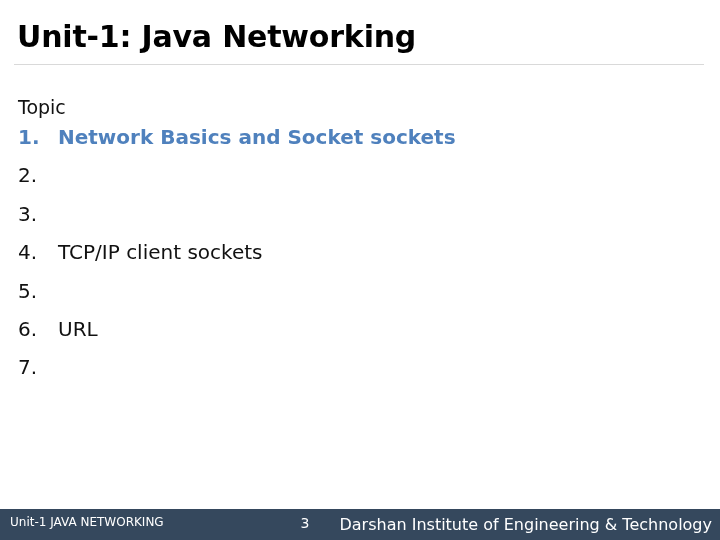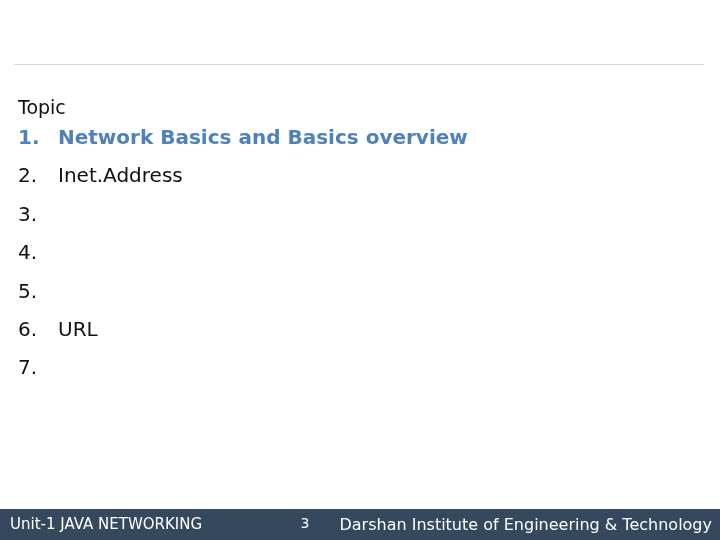--- a/index.html
+++ b/index.html
@@ -93,21 +93,21 @@
     left: 0;
     top: 509px;
     width: 720px;
     height: 31px;
     background: #35485d;
   }
   .footer-left {
     position: absolute;
     left: 10px;
     top: 515px;
-    font-size: 15px;
+    font-size: 12px;
     color: #ffffff;
     white-space: nowrap;
   }
   .footer-page {
     position: absolute;
     left: 280px;
     top: 515px;
     width: 50px;
     text-align: center;
     font-size: 14px;
@@ -120,43 +120,44 @@
     font-size: 16px;
     color: #ffffff;
     white-space: nowrap;
   }
 </style>
 </head>
 <body>
 
 <div class="slide">
 
+  <div class="slide-title">Unit-1: Java Networking</div>
 
   <div class="title-rule"></div>
 
   <div class="topic-label">Topic</div>
 
   <div class="topic-list">
 
     <div class="topic-item highlight">
       <span class="num">1.</span>
-      <span class="txt">Network Basics and Basics overview</span>
+      <span class="txt">Network Basics and Socket sockets</span>
     </div>
 
     <div class="topic-item">
       <span class="num">2.</span>
-      <span class="txt">Inet.Address</span>
     </div>
 
     <div class="topic-item">
       <span class="num">3.</span>
     </div>
 
     <div class="topic-item">
       <span class="num">4.</span>
+      <span class="txt">TCP/IP client sockets</span>
     </div>
 
     <div class="topic-item">
       <span class="num">5.</span>
     </div>
 
     <div class="topic-item">
       <span class="num">6.</span>
       <span class="txt">URL</span>
     </div>

